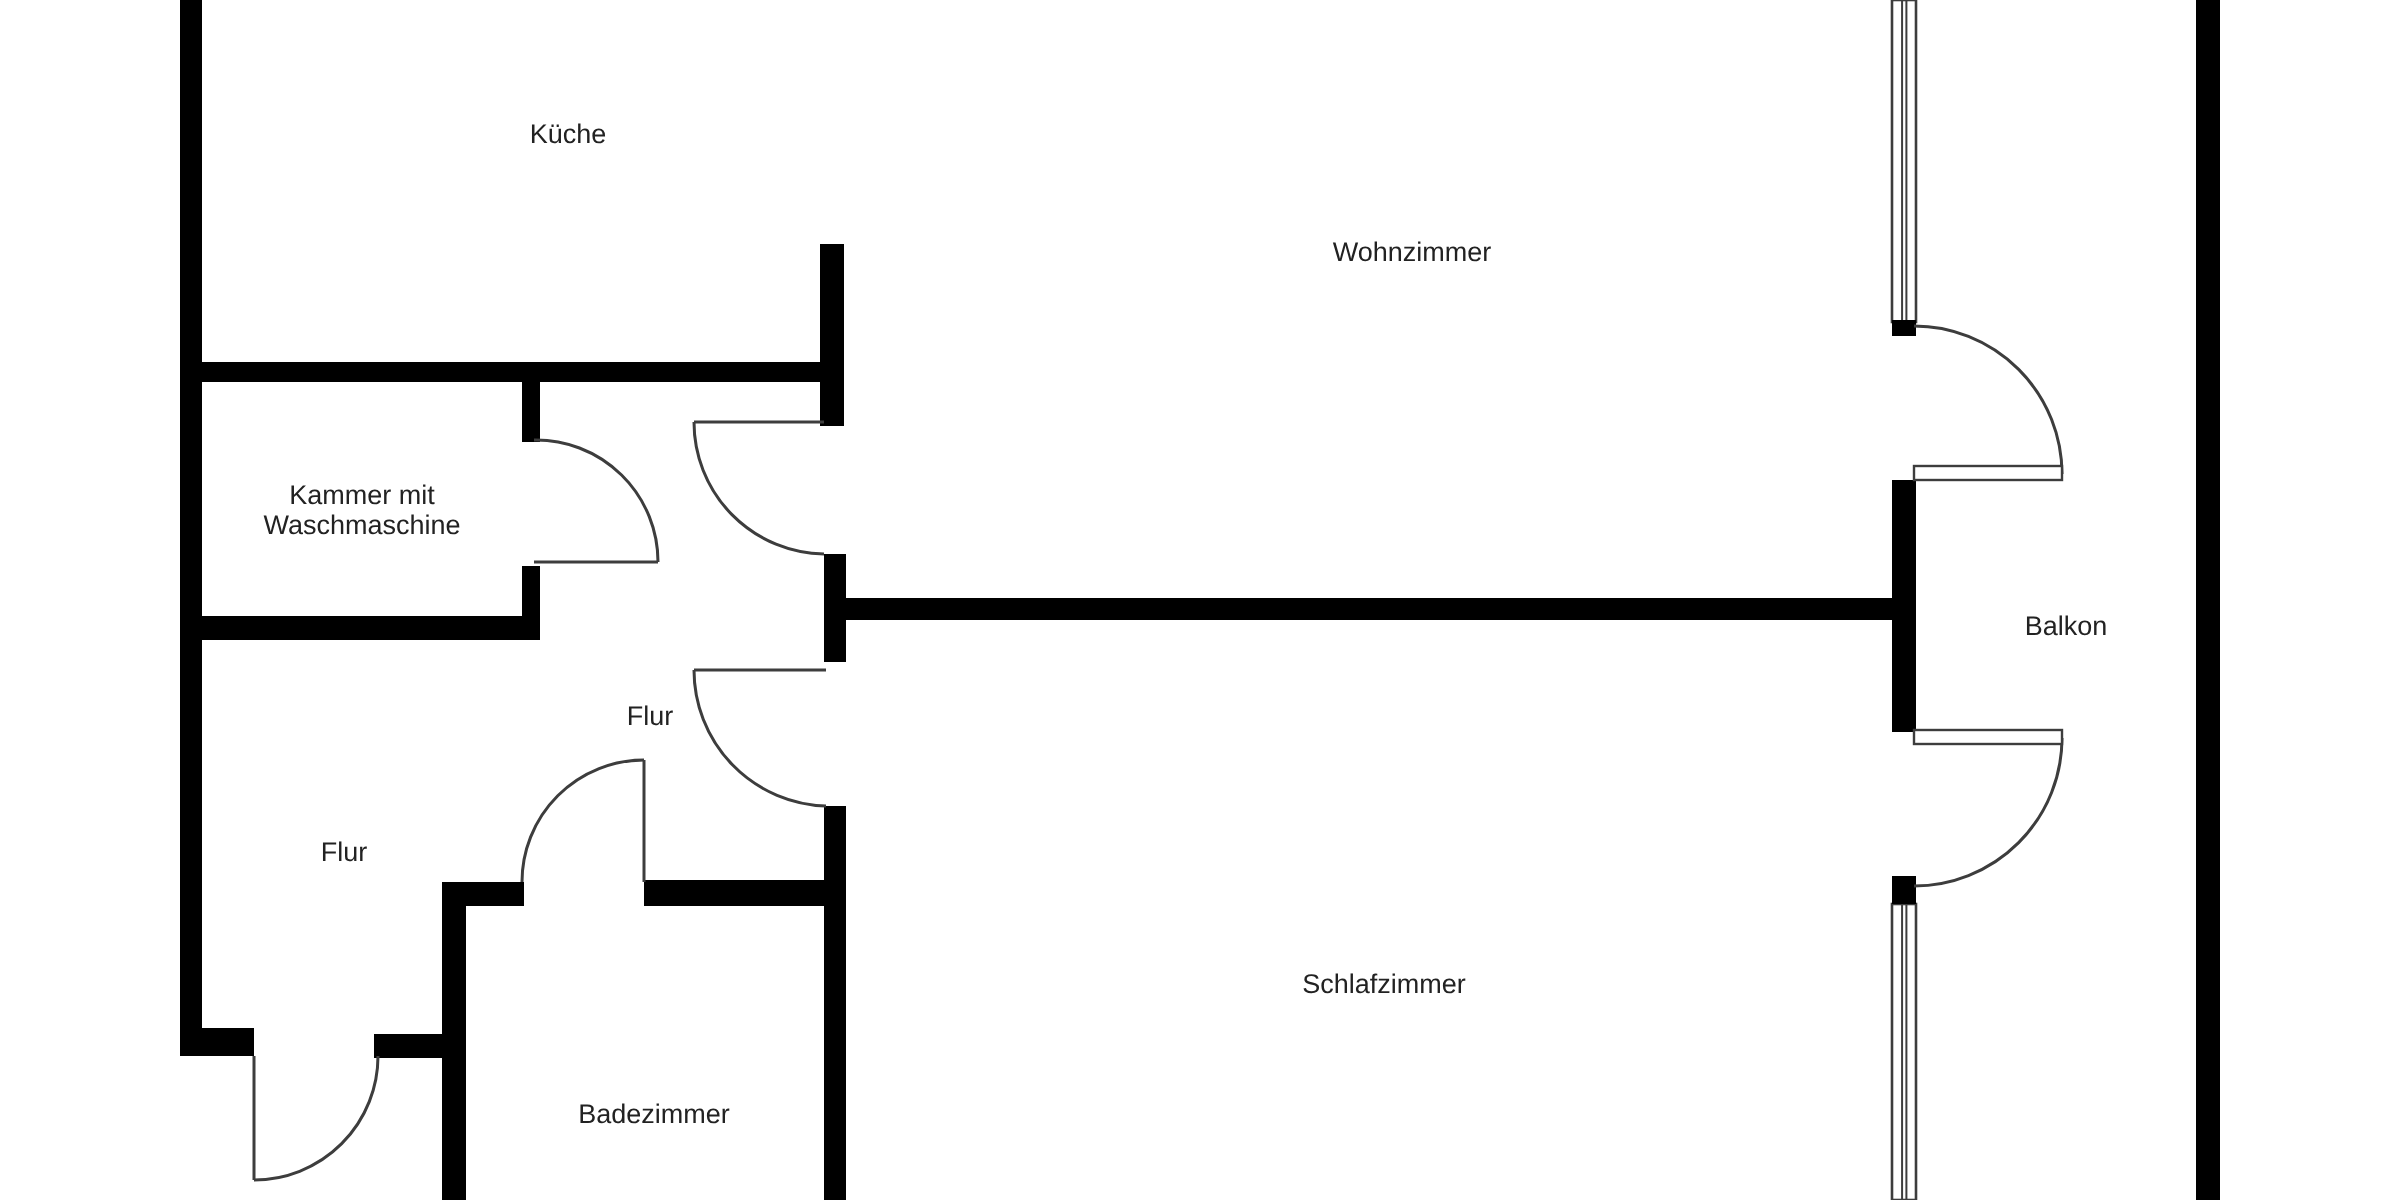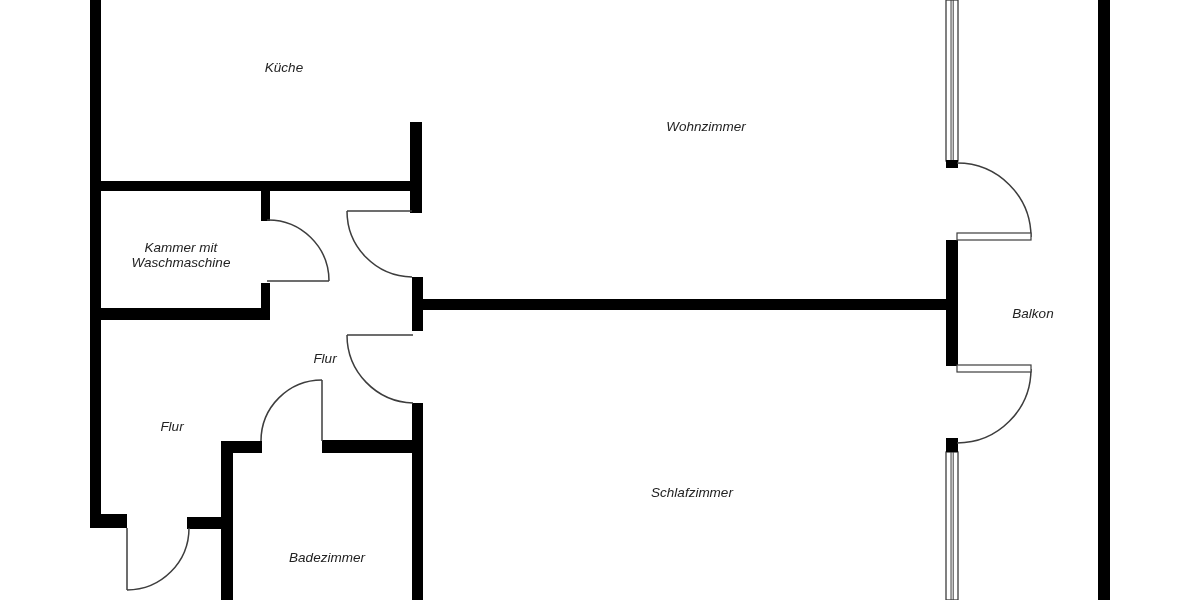--- a/index.html
+++ b/index.html
@@ -1,16 +1,16 @@
 <!DOCTYPE html>
 <html><head>
 <meta charset="utf-8">
 <style>
   html,body{margin:0;padding:0;background:#ffffff;}
-  .plan-wrap{position:relative;width:1200px;height:600px;background:#ffffff;overflow:hidden;font-style:italic;}
+  .plan-wrap{position:relative;width:1200px;height:600px;background:#ffffff;overflow:hidden;}
   svg{display:block;}
   .room-label{font-family:"Liberation Sans",sans-serif;}
 </style>
 </head>
 <body>
 
 <div class="plan-wrap">
   <svg id="plan-svg" width="1200" height="600" viewBox="0 0 1200 600" xmlns="http://www.w3.org/2000/svg">
     <rect id="plan-bg" x="0" y="0" width="1200" height="600" fill="#ffffff"></rect>
     <g id="layer-windows">

